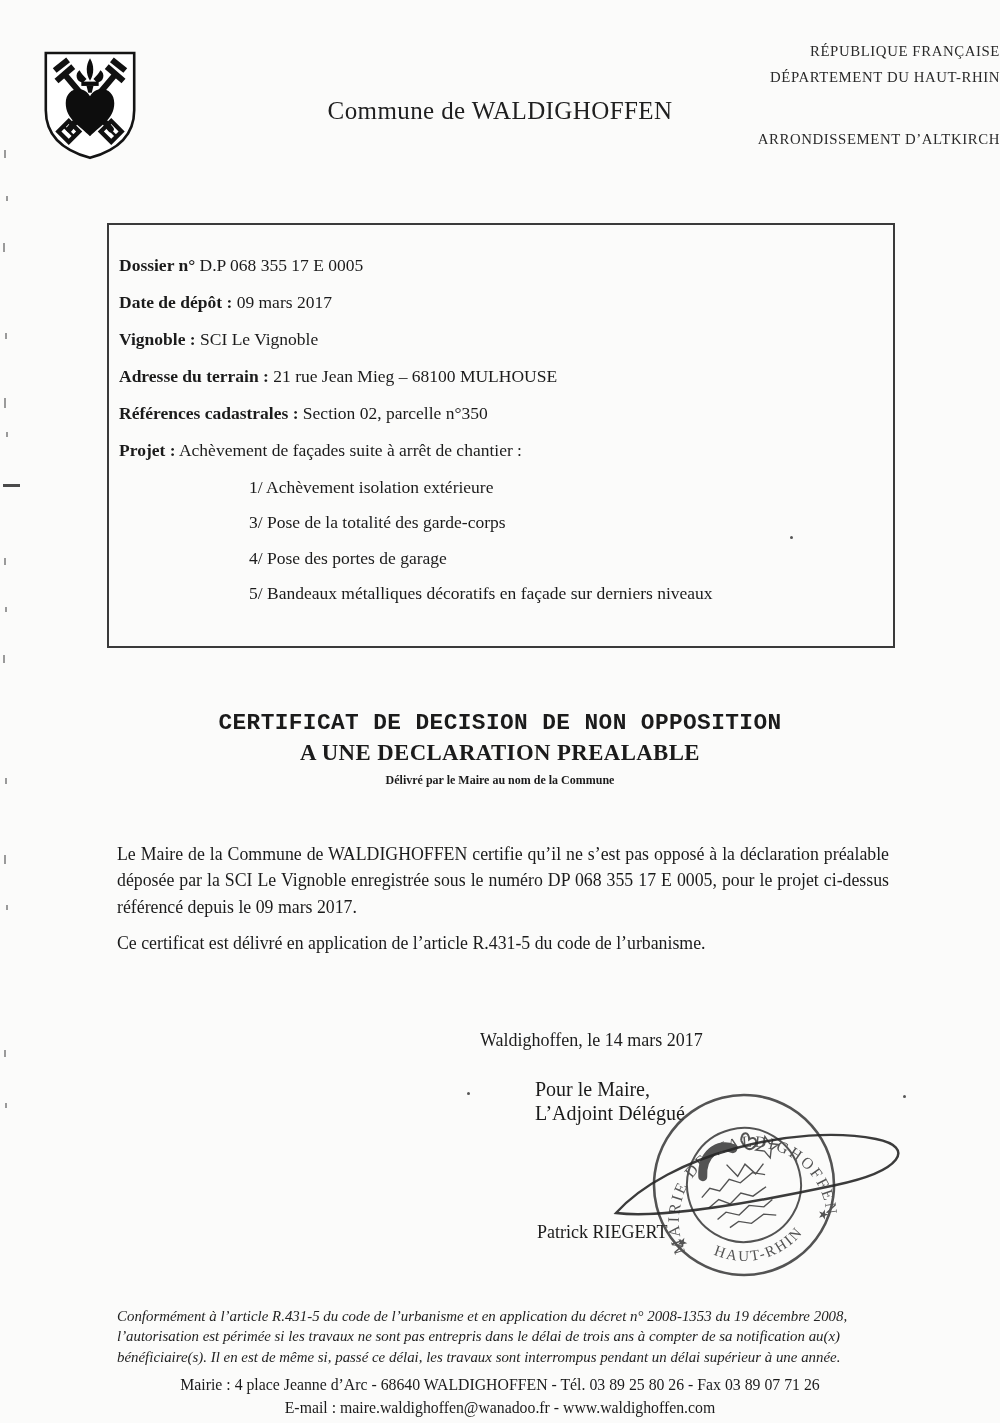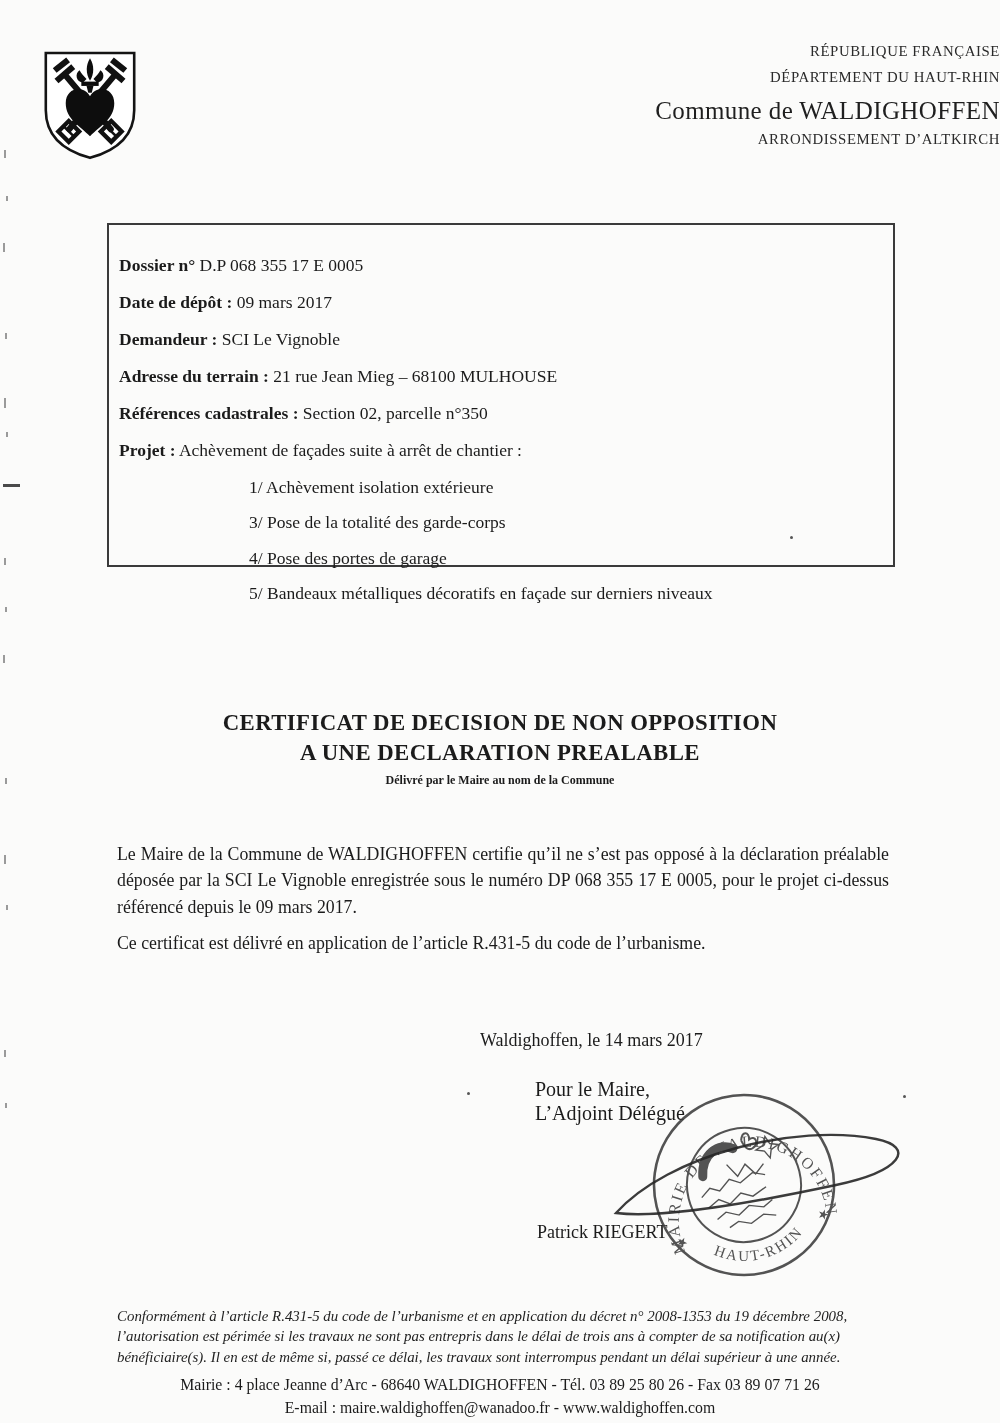--- a/index.html
+++ b/index.html
@@ -11,36 +11,36 @@
     position:relative;
     overflow:hidden;
   }
   .abs{position:absolute;}
   
   .coa{left:38px;top:44px;width:104px;height:122px;}
   .hdr{left:0;right:0;top:44px;text-align:center;line-height:1;}
   .hdr .small{font-size:14.8px;letter-spacing:.6px;color:#2a2a2a;text-align:right;}
   .hdr .r{margin-bottom:11px;}
   .hdr .d{margin-bottom:13px;}
-  .hdr .commune{font-size:25px;letter-spacing:.4px;margin-bottom:9px;color:#1f1f1f;text-align:right;}
+  .hdr .commune{font-size:25px;letter-spacing:.4px;margin-bottom:9px;color:#1f1f1f;}
   
   .box{
-    left:107px;top:223px;width:788px;height:344px;
+    left:107px;top:223px;width:788px;height:425px;
     border:2px solid #3a3a3a;
     box-sizing:border-box;
     padding:30px 14px 0 10px;
     font-size:17.5px;
   }
   .field{height:37px;white-space:nowrap;}
   .field .lbl{font-weight:bold;}
   .items{margin-left:130px;}
   .item{height:35.4px;white-space:nowrap;}
   
   .title{left:0;right:0;top:712px;text-align:center;line-height:1;}
-  .title .t1{font-weight:bold;font-size:22.8px;letter-spacing:.4px;margin-bottom:7px;}
+  .title .t1{font-weight:bold;font-size:22.8px;letter-spacing:.4px;margin-bottom:7px;font-family:Liberation Mono, monospace;}
   .title .t2{font-weight:bold;font-size:22.8px;letter-spacing:.4px;margin-bottom:9px;}
   .title .t3{font-weight:bold;font-size:12px;}
   
   .par1{left:117px;top:841px;width:772px;font-size:17.8px;line-height:26.3px;text-align:justify;}
   .par2{left:117px;top:933px;width:790px;font-size:17.8px;}
   
   .placedate{left:480px;top:1030px;font-size:18px;}
   .pourblock{left:535px;top:1078px;font-size:20px;line-height:23.5px;}
   .signatory{left:537px;top:1222px;font-size:18px;}
   .stampwrap{left:642px;top:1083px;width:204px;height:204px;}
@@ -93,21 +93,21 @@
     <path d="M48,26 C42,30 44,40 52,40 L56,36 C52,32 50,30 48,26 Z"></path>
     <path d="M72,26 C78,30 76,40 68,40 L64,36 C68,32 70,30 72,26 Z"></path>
     <rect x="50" y="39" width="20" height="5"></rect>
     <path d="M56,44 L64,44 L62,52 L58,52 Z"></path>
   </g>
 </svg>
 
 <div class="abs box">
   <div class="field"><span class="lbl">Dossier n°</span> <span>D.P 068 355 17 E 0005</span></div>
   <div class="field"><span class="lbl">Date de dépôt :</span> <span>09 mars 2017</span></div>
-  <div class="field"><span class="lbl">Demandeur :</span> <span>SCI Le Vignoble</span></div>
+  <div class="field"><span class="lbl">Vignoble :</span> <span>SCI Le Vignoble</span></div>
   <div class="field"><span class="lbl">Adresse du terrain :</span> <span>21 rue Jean Mieg – 68100 MULHOUSE</span></div>
   <div class="field"><span class="lbl">Références cadastrales :</span> <span>Section 02, parcelle n°350</span></div>
   <div class="field"><span class="lbl">Projet :</span> <span>Achèvement de façades suite à arrêt de chantier :</span></div>
   <div class="items">
     <div class="item">1/ Achèvement isolation extérieure</div>
     <div class="item">3/ Pose de la totalité des garde-corps</div>
     <div class="item">4/ Pose des portes de garage</div>
     <div class="item">5/ Bandeaux métalliques décoratifs en façade sur derniers niveaux</div>
   </div>
 </div>

